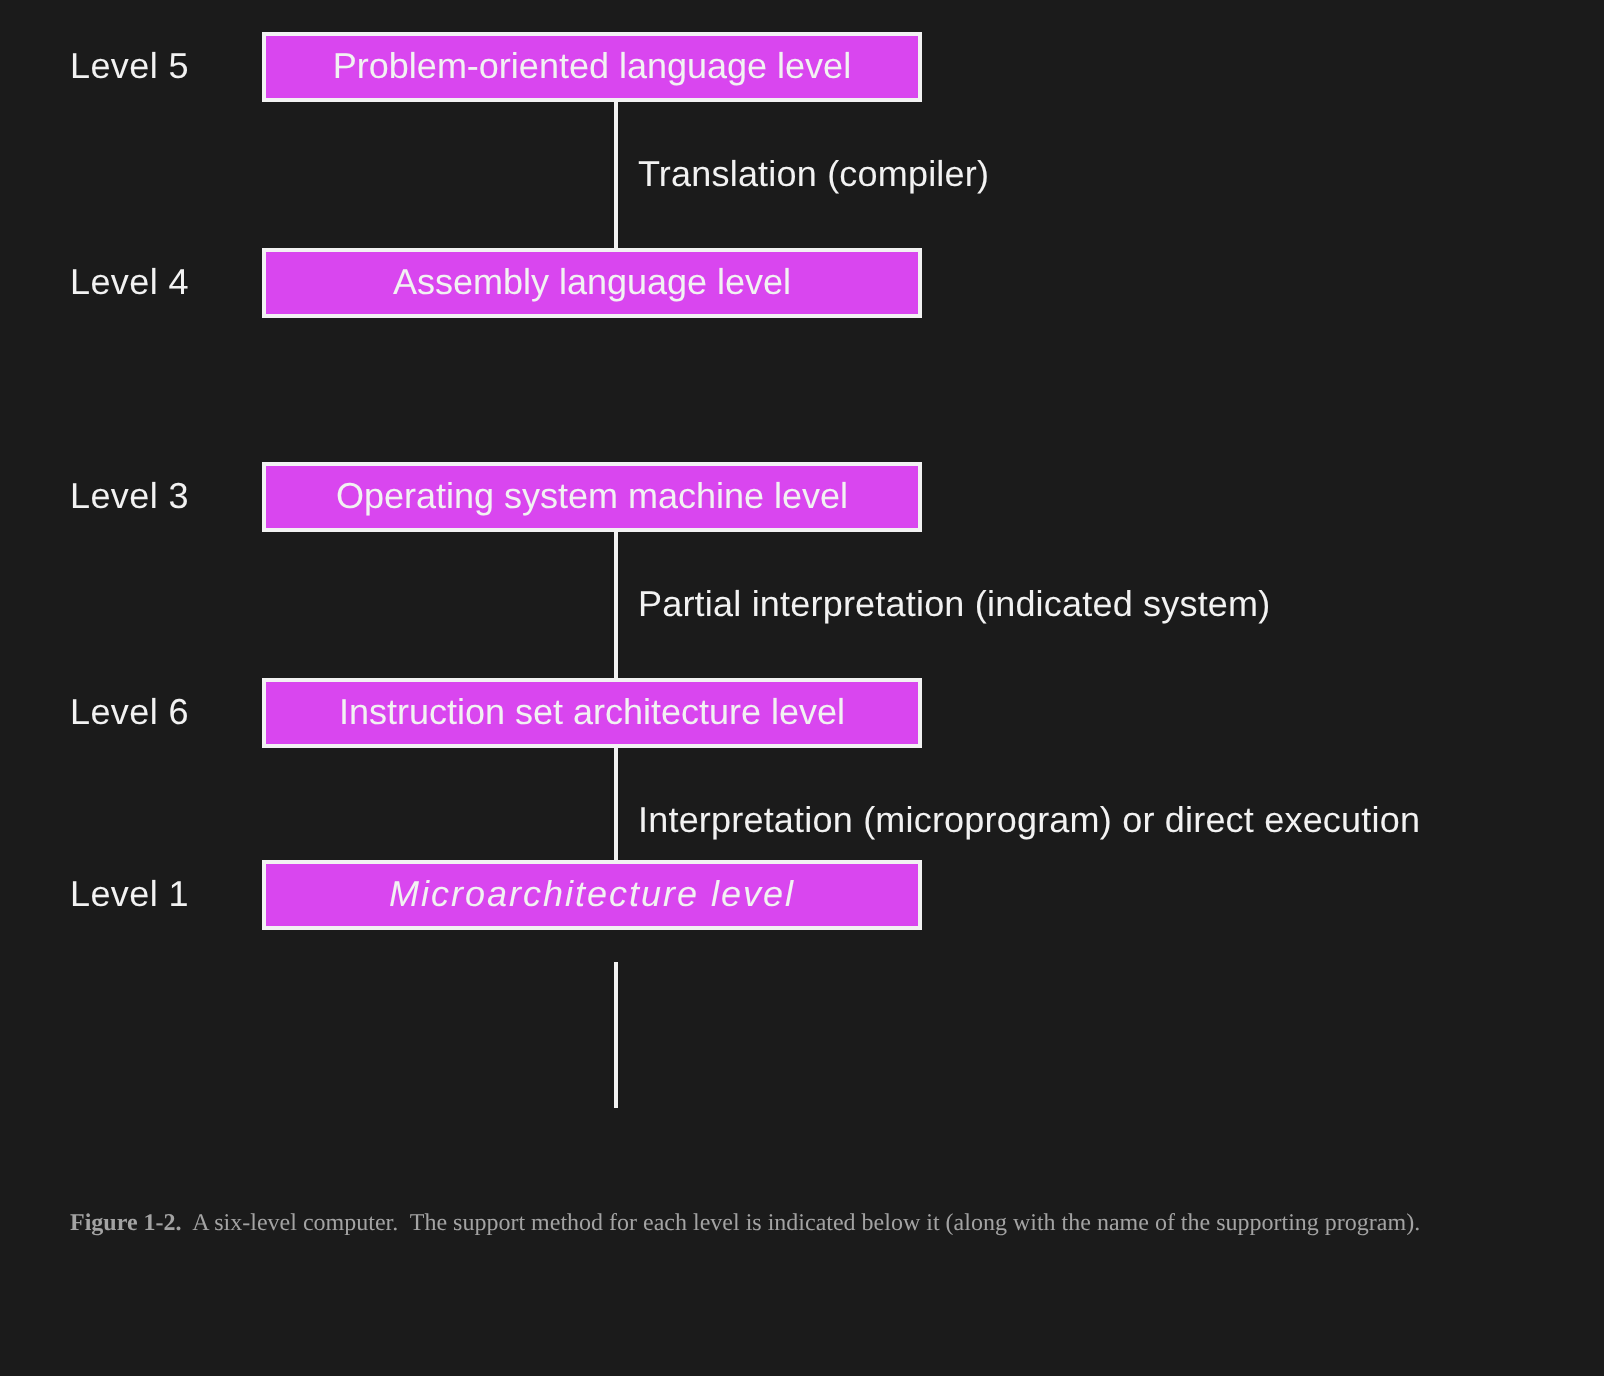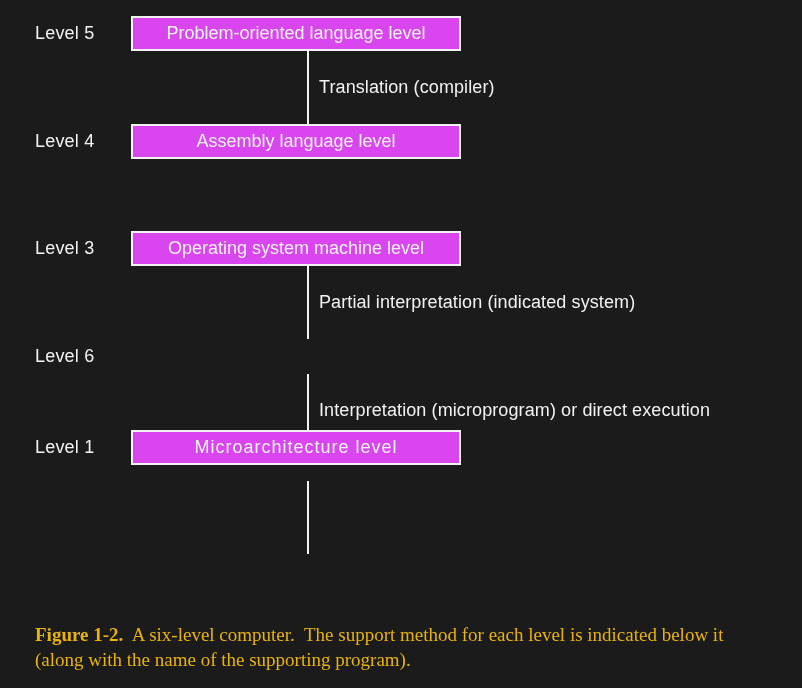--- a/index.html
+++ b/index.html
@@ -17,35 +17,35 @@
     position: absolute; left: 35px; top: 0; height: 35px;
     display: flex; align-items: center;
     font-size: 18px; letter-spacing: 0.2px;
   }
   .level-box {
     position: absolute; left: 131px; top: 0; width: 330px; height: 35px;
     box-sizing: border-box; border: 2px solid #f2f2f2;
     display: flex; align-items: center; justify-content: center;
     font-size: 18px; background: #d946ef;
   }
-  .ls-wide .level-box { letter-spacing: 1px; }
+  .ls-wide .level-box { letter-spacing: 1px; font-style: italic; }
   .connector { position: absolute; left: 12px; width: 100%; }
   .connector-line {
     position: absolute; left: 295px; top: 0; bottom: 0; width: 2px;
     background: #f2f2f2;
   }
   .connector-label {
     position: absolute; left: 307px; top: 0; bottom: 0;
     display: flex; align-items: center;
     font-size: 18px; letter-spacing: 0.1px;
   }
   .caption {
-    position: absolute; left: 35px; top: 623px; width: 738px;
+    position: absolute; left: 35px; top: 599px; width: 738px;
     font-family: "Liberation Serif", serif;
-    font-size: 19px; line-height: 24.5px; color: #eab308;
+    font-size: 12px; line-height: 24.5px; color: #a3a3a3;
     white-space: pre-wrap;
   }
   .caption-figure { font-weight: 700; }
 </style>
 </head>
 <body>
 
 <div class="page">
 
   <div class="level-row" style="top:16px">
@@ -69,20 +69,21 @@
     <div class="level-box">Operating system machine level</div>
   </div>
 
   <div class="connector" style="top:266px;height:73px">
     <div class="connector-line"></div>
     <div class="connector-label">Partial interpretation (indicated system)</div>
   </div>
 
   <div class="level-row" style="top:339px">
     <div class="level-label">Level 6</div>
+    <div class="level-box">Instruction set architecture level</div>
   </div>
 
   <div class="connector" style="top:374px;height:72px">
     <div class="connector-line"></div>
     <div class="connector-label">Interpretation (microprogram) or direct execution</div>
   </div>
 
   <div class="level-row ls-wide" style="top:430px">
     <div class="level-label">Level 1</div>
     <div class="level-box">Microarchitecture level</div>

